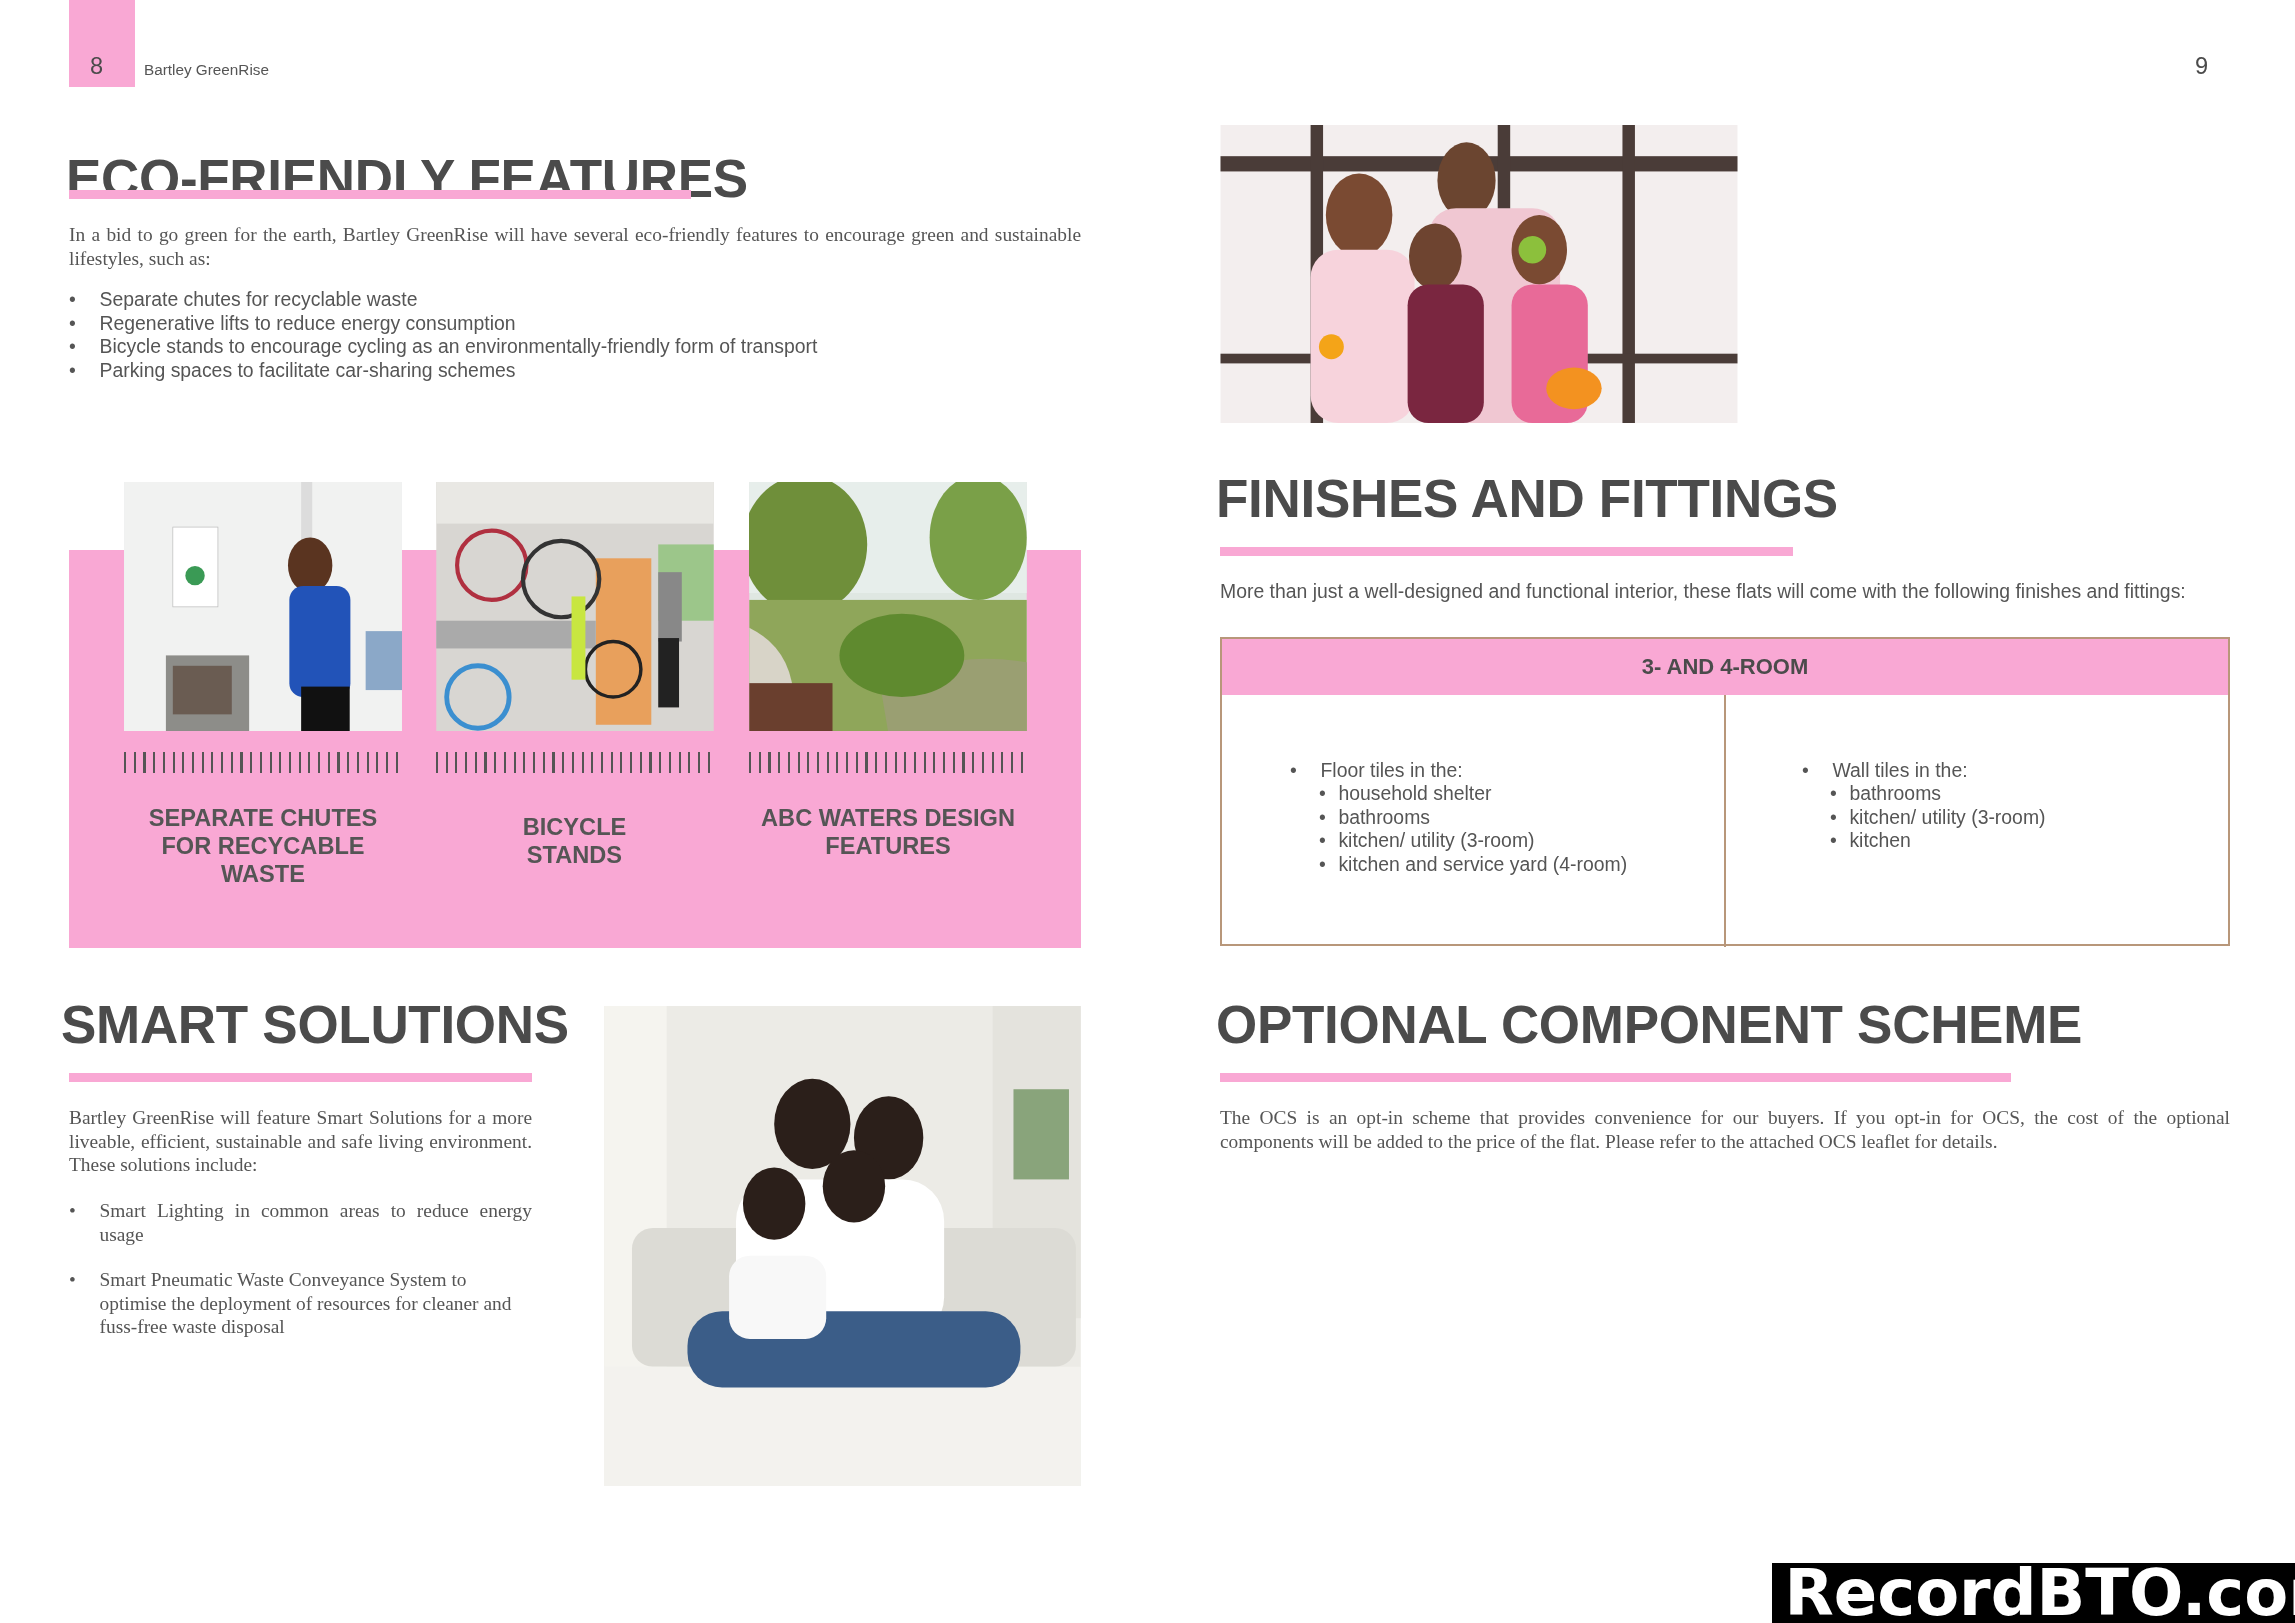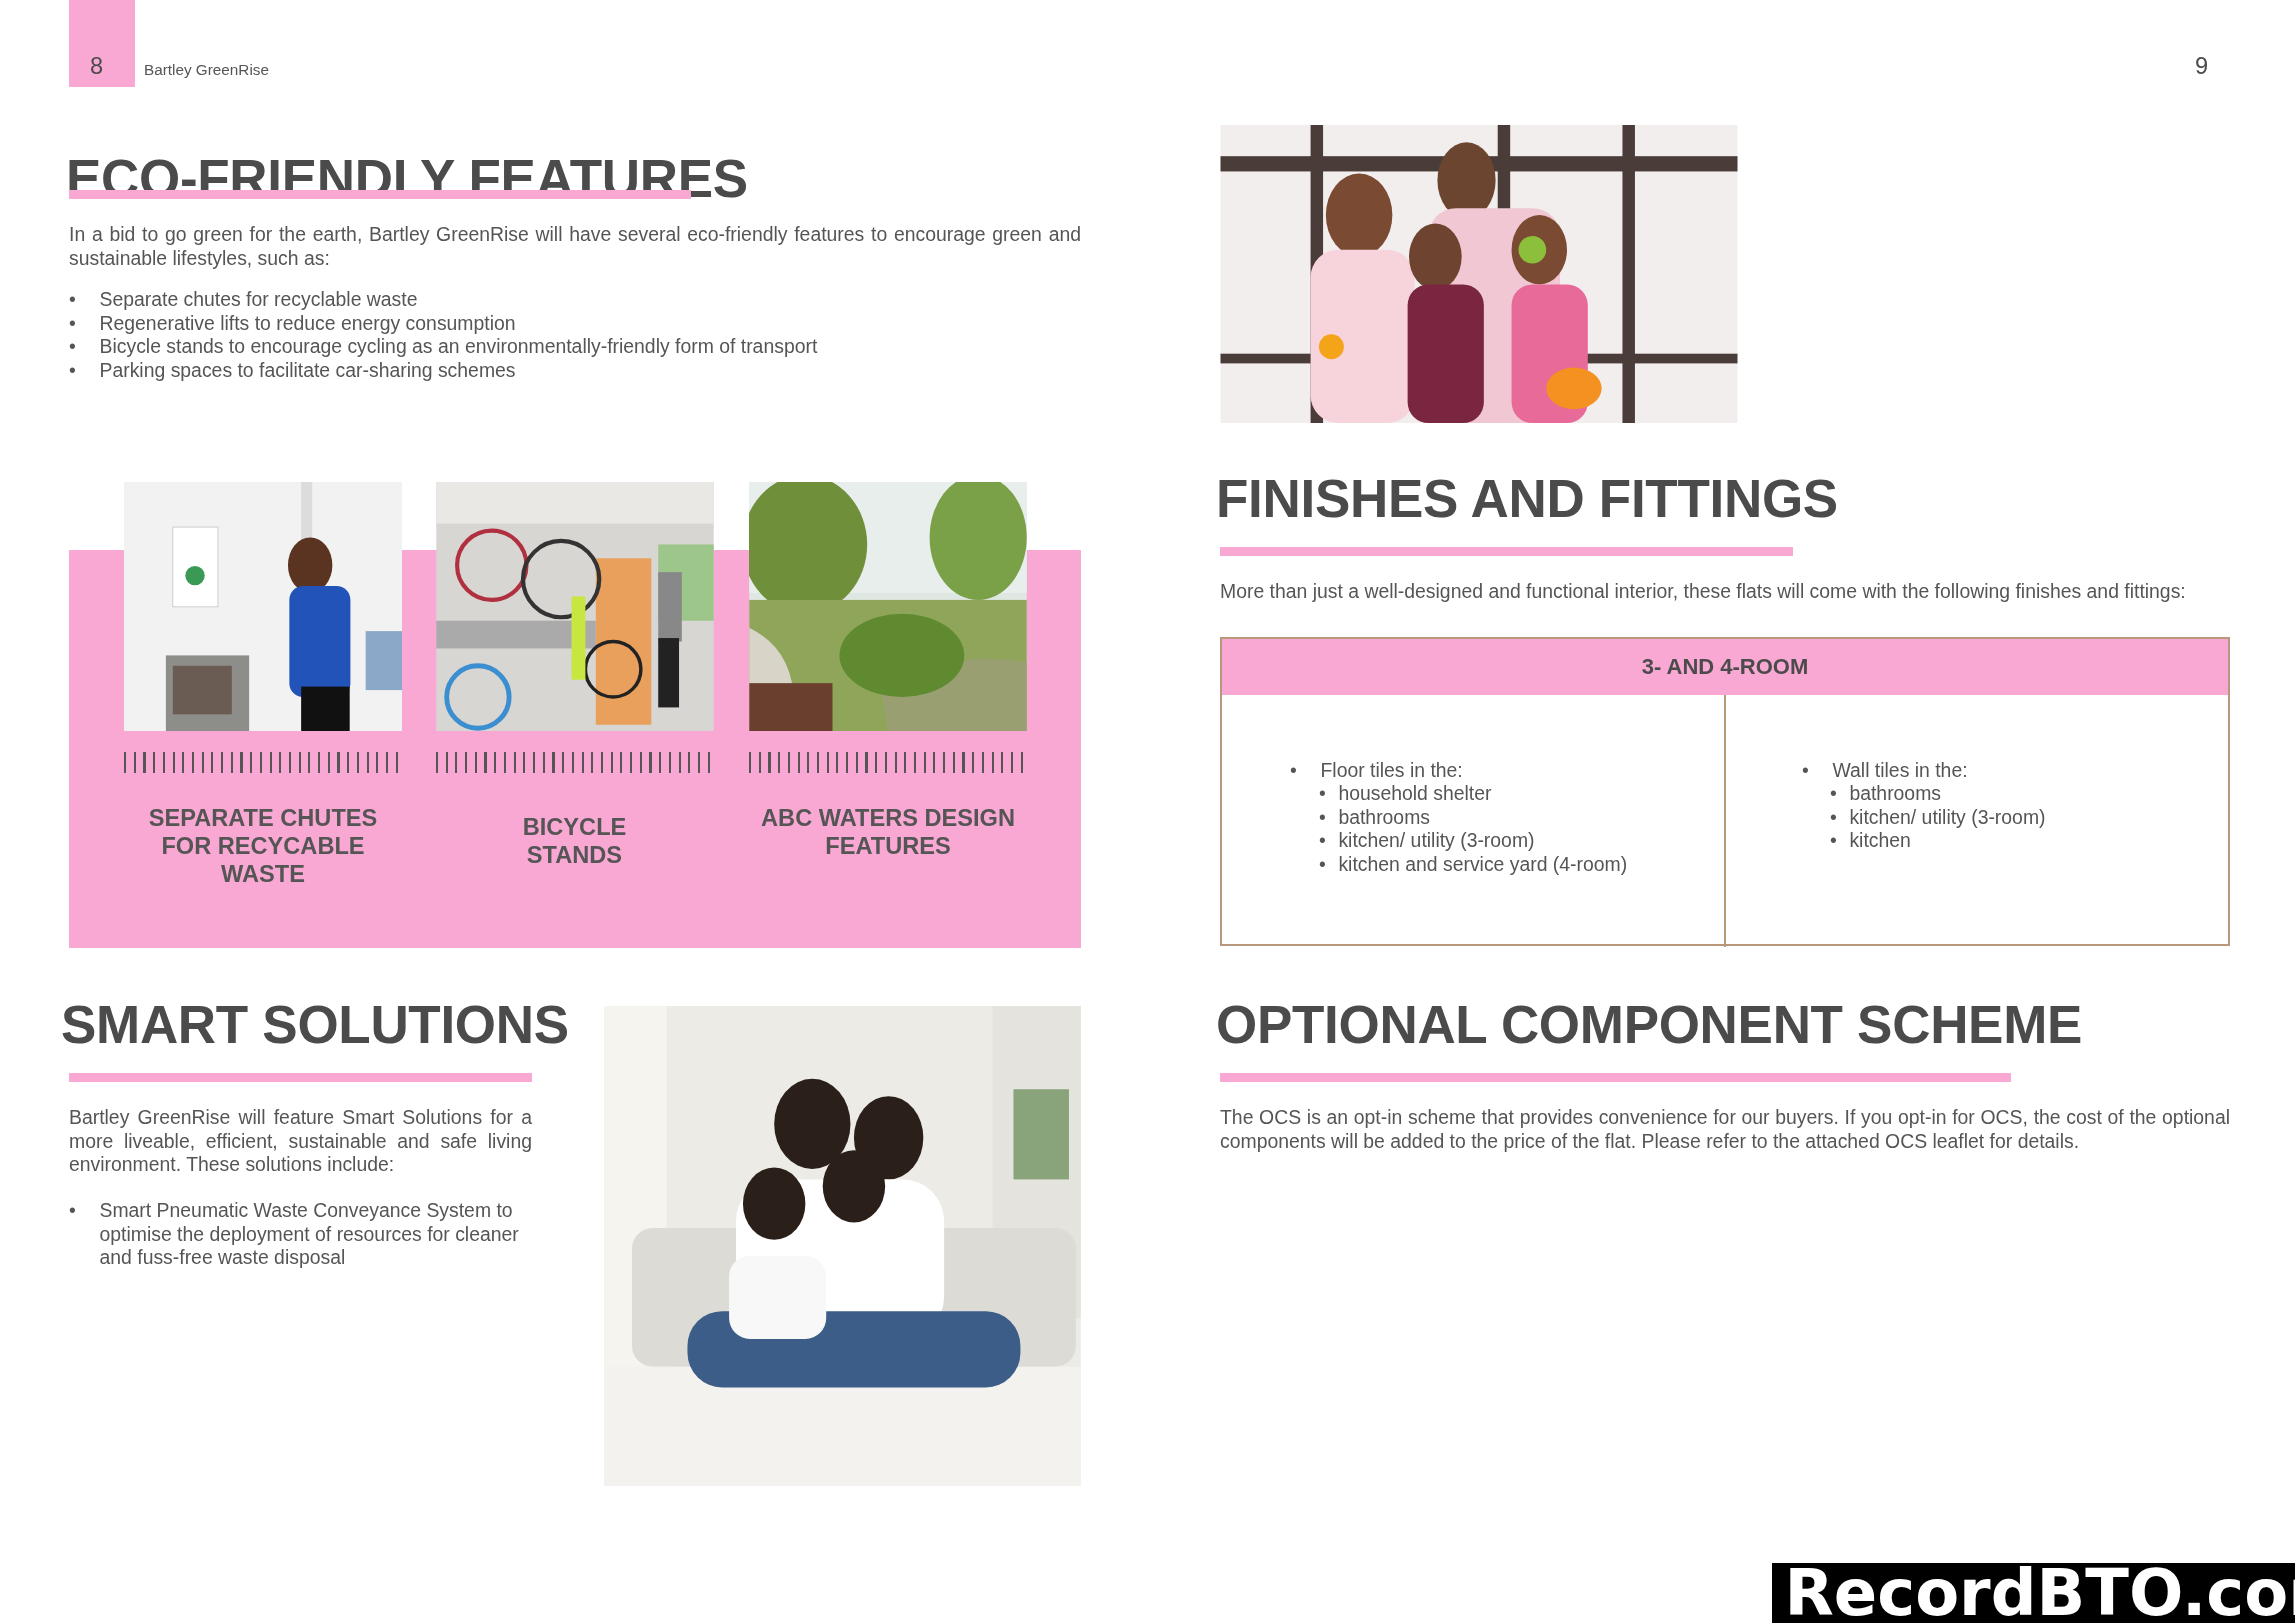--- a/index.html
+++ b/index.html
@@ -6,21 +6,21 @@
   body{width:2295px;height:1623px;position:relative;background:#ffffff;overflow:hidden;
        font-family:"Liberation Sans",sans-serif;color:#4b4b4b;}
   .abs{position:absolute;}
   .tan{background:#f9a8d4;}
   .page-box{left:69px;top:0;width:66px;height:87px;}
   .page-num{font-size:23.6px;color:#4b4b4b;}
   .running{font-size:15.3px;color:#555;}
   .h1{font-weight:bold;font-size:53px;color:#4b4b4b;letter-spacing:-0.3px;white-space:nowrap;}
   .rule{height:9px;}
   .body{font-size:19.4px;line-height:23.6px;color:#555;}
-  .just{text-align:justify;}
+  .just{text-align:justify;font-family:Liberation Serif, serif;}
   ul.b{list-style:none;margin:0;padding:0;}
   ul.b li{position:relative;padding-left:30.5px;}
   ul.b li::before{content:"•";position:absolute;left:0;top:0;}
   .photo{overflow:hidden;}
   .caption{font-weight:bold;font-size:23.6px;line-height:28px;color:#555;text-align:center;}
   .barcode{height:21px;background:repeating-linear-gradient(90deg,#555 0 2.1px,transparent 2.1px 9.7px);}
   .tbl{border:2.1px solid #b8977a;box-sizing:border-box;}
   .tbl-head{height:56px;display:flex;align-items:center;justify-content:center;font-weight:bold;font-size:22px;color:#4b4b4b;}
   .tbl-body{display:flex;height:252px;}
   .tbl-col{flex:1;position:relative;}
@@ -151,20 +151,21 @@
         <li style="padding-left:19.4px;">kitchen</li>
       </ul>
     </div>
   </div>
 </div>
 
 <div class="abs h1" style="left:61px;top:994px;">SMART SOLUTIONS</div>
 <div class="abs tan rule" style="left:69px;top:1073px;width:463px;"></div>
 <div class="abs body just" style="left:69px;top:1106px;width:463px;">Bartley GreenRise will feature Smart Solutions for a more liveable, efficient, sustainable and safe living environment. These solutions include:</div>
 <ul class="abs body b just" style="left:69px;top:1199px;width:463px;">
+  <li style="margin-bottom:22px;">Smart Lighting in common areas to reduce energy usage</li>
   <li style="text-align:left;">Smart Pneumatic Waste Conveyance System to optimise the deployment of resources for cleaner and fuss-free waste disposal</li>
 </ul>
 
 <div class="abs photo" style="left:604px;top:1006px;width:477px;height:480px;" title="Family sitting together on living room rug">
   <svg width="477" height="480" viewBox="0 0 687 692">
     <rect width="687" height="692" fill="#ecebe6"></rect>
     <rect x="0" y="0" width="90" height="692" fill="#f5f4ef"></rect>
     <rect x="560" y="0" width="127" height="450" fill="#e4e3dd"></rect>
     <rect x="40" y="320" width="640" height="200" rx="30" fill="#dcdbd5"></rect>
     <rect x="0" y="520" width="687" height="172" fill="#f3f2ee"></rect>

